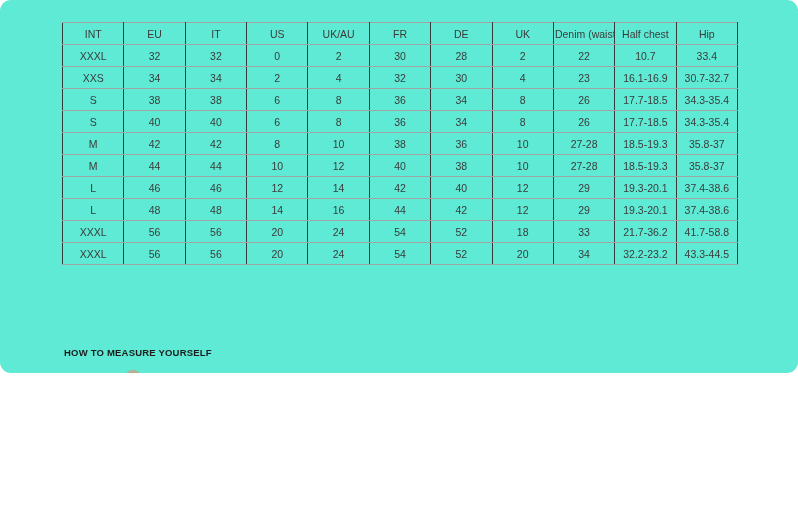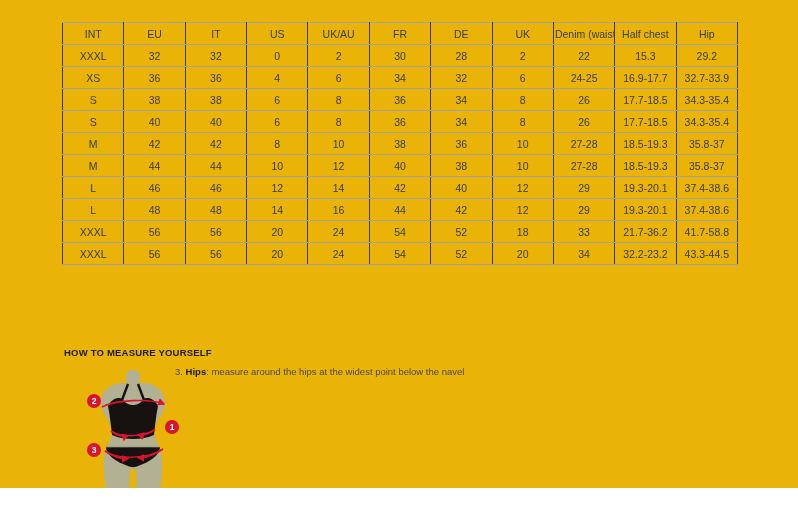--- a/index.html
+++ b/index.html
@@ -1,22 +1,23 @@
 <!DOCTYPE html>
 <html><head>
 <meta charset="utf-8">
 <style>
   html, body { margin: 0; padding: 0; background: #ffffff; }
   .canvas {
     position: relative;
     width: 798px;
-    height: 488px;
-    background: #eab308;
+    height: 373px;
+    background: #5eead4;
     overflow: hidden;
     font-family: "Liberation Sans", sans-serif;
+    border-radius: 11px;
   }
 
   
   table.size-chart {
     position: absolute;
     left: 62px;
     top: 22px;
     width: 676px;
     border-collapse: collapse;
     table-layout: fixed;
@@ -107,35 +108,35 @@
         <tr>
           <td>XXXL</td>
           <td>32</td>
           <td>32</td>
           <td>0</td>
           <td>2</td>
           <td>30</td>
           <td>28</td>
           <td>2</td>
           <td>22</td>
-          <td>15.3</td>
-          <td>29.2</td>
-        </tr>
-        <tr>
-          <td>XS</td>
-          <td>36</td>
-          <td>36</td>
+          <td>10.7</td>
+          <td>33.4</td>
+        </tr>
+        <tr>
+          <td>XXS</td>
+          <td>34</td>
+          <td>34</td>
+          <td>2</td>
           <td>4</td>
-          <td>6</td>
-          <td>34</td>
           <td>32</td>
-          <td>6</td>
-          <td>24-25</td>
-          <td>16.9-17.7</td>
-          <td>32.7-33.9</td>
+          <td>30</td>
+          <td>4</td>
+          <td>23</td>
+          <td>16.1-16.9</td>
+          <td>30.7-32.7</td>
         </tr>
         <tr>
           <td>S</td>
           <td>38</td>
           <td>38</td>
           <td>6</td>
           <td>8</td>
           <td>36</td>
           <td>34</td>
           <td>8</td>
@@ -233,21 +234,20 @@
           <td>34</td>
           <td>32.2-23.2</td>
           <td>43.3-44.5</td>
         </tr>
       </tbody>
   </table>
 
   <div class="measure-title">HOW TO MEASURE YOURSELF</div>
 
   <ol class="steps">
-    <li><span class="step-num">3.</span> <span class="step-label">Hips</span><span class="step-desc">: measure around the hips at the widest point below the navel</span></li>
   </ol>
 
   <svg class="figure" viewBox="0 0 110 130">
     <defs>
       <marker id="arw" viewBox="0 0 10 10" refX="8" refY="5" markerWidth="4.5" markerHeight="4.5" orient="auto-start-reverse">
         <path d="M0,0 L10,5 L0,10 z" fill="#d9142f"></path>
       </marker>
     </defs>
 
     <g>

